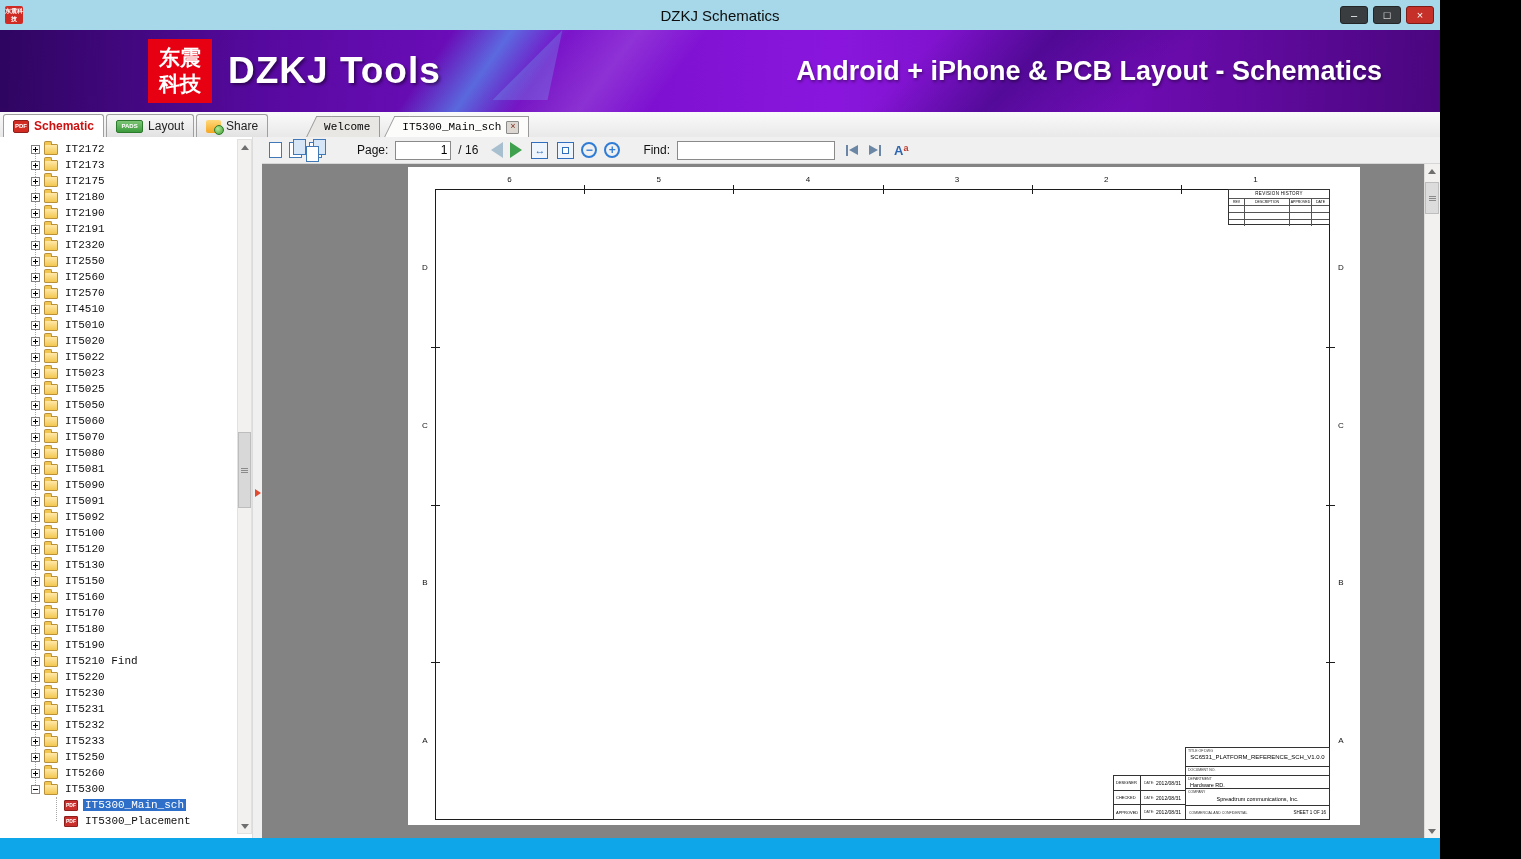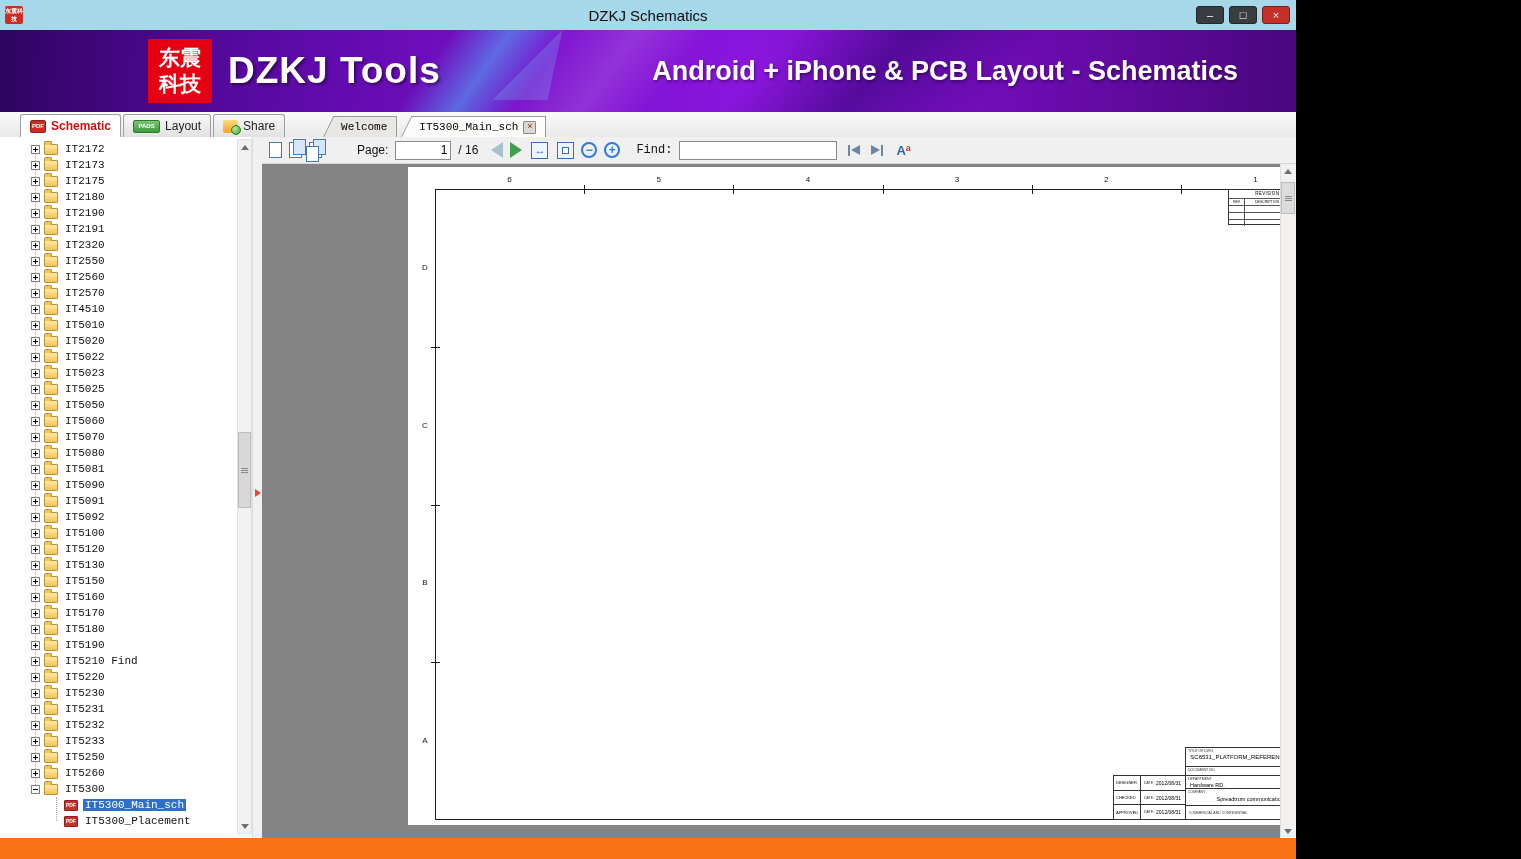--- a/index.html
+++ b/index.html
@@ -1,18 +1,18 @@
 <!DOCTYPE html>
 <html><head>
 <meta charset="utf-8">
 <style>
   * { margin:0; padding:0; box-sizing:border-box; }
   html,body { width:1521px; height:859px; overflow:hidden; }
   body { font-family:"Liberation Sans", sans-serif; background:#000; }
-  .window { position:relative; width:1296px; height:859px; background:#f97316; overflow:hidden; }
+  .window { position:relative; width:1440px; height:859px; background:#0ea5e9; overflow:hidden; }
 
   
   .titlebar { position:absolute; left:0; top:0; width:100%; height:30px; background:#a6d8e9; display:flex; align-items:center; }
   .app-icon { width:18px; height:18px; margin-left:5px; background:#d02a24; border-radius:2px; color:#fff; font-size:6px; line-height:8px; text-align:center; overflow:hidden; padding-top:1px; font-weight:bold; z-index:2; }
   .title-text { position:absolute; left:0; right:0; text-align:center; font-size:15px; color:#0d0d0d; }
   .win-controls { margin-left:auto; display:flex; gap:5px; margin-right:6px; z-index:2; }
   .win-btn { width:28px; height:18px; border-radius:3px; background:#3a3d40; border:1px solid #232527; color:#fff; font-size:11px; display:flex; align-items:center; justify-content:center; line-height:1; }
   .win-btn.close { background:#c53029; border-color:#7e1b16; }
 
   
@@ -24,21 +24,21 @@
   .d3 { right:230px; width:420px; background:linear-gradient(115deg,rgba(20,0,60,0) 30%,rgba(25,0,85,.4) 55%,rgba(20,0,60,0) 85%); transform:skewX(-25deg); }
   .d4 { left:500px; top:0; width:0; height:0; border-left:55px solid transparent; border-bottom:70px solid rgba(120,220,255,.22); transform:skewX(-12deg); }
   .logo-box { width:64px; height:64px; margin-left:148px; background:#e60012; color:#fff; font-weight:bold; font-size:21px; line-height:26px; text-align:center; display:flex; flex-direction:column; justify-content:center; z-index:1; flex:none; overflow:hidden; }
   .app-name { margin-left:16px; color:#fff; font-size:37px; font-weight:bold; letter-spacing:1px; text-shadow:2px 2px 3px rgba(0,0,0,.45); z-index:1; white-space:nowrap; }
   .tagline { margin-left:auto; margin-right:58px; color:#fff; font-size:27px; font-weight:600; text-shadow:1px 2px 3px rgba(0,0,0,.4); z-index:1; white-space:nowrap; }
 
   
   .tabbar { position:absolute; left:0; top:112px; width:100%; height:25px; background:linear-gradient(#fafafa,#e9e9e9); display:flex; align-items:flex-end; }
   .app-tabs { display:flex; align-items:flex-end; margin-left:3px; gap:2px; }
   .app-tab { height:23px; border:1px solid #9f9f9f; border-bottom:none; border-radius:3px 3px 0 0; padding:0 9px; font-size:12px; display:flex; gap:5px; align-items:center; background:linear-gradient(#f8f8f8,#e2e2e2); color:#222; cursor:default; }
-  .app-tab.active { background:#fff; color:#c11; font-weight:bold;margin-left:17px; }
+  .app-tab.active { background:#fff; color:#c11; font-weight:bold; }
   .pdf-badge { background:#d22b22; color:#fff; font-size:6px; font-weight:bold; width:16px; height:13px; display:inline-flex; align-items:center; justify-content:center; border-radius:2px; border:1px solid #8f1f1c; }
   .pads-badge { background:linear-gradient(#7cc576,#3d9b3d); color:#fff; font-size:6px; font-weight:bold; width:27px; height:13px; display:inline-flex; align-items:center; justify-content:center; border:1px solid #2c7a2c; border-radius:2px; }
   .share-badge { width:15px; height:13px; background:linear-gradient(#ffd97a,#f5a623); border-radius:2px; position:relative; display:inline-block; }
   .share-badge::after { content:""; position:absolute; right:-3px; bottom:-2px; width:8px; height:8px; border-radius:50%; background:radial-gradient(circle at 35% 35%, #b6ed9e, #3f9b2f); border:1px solid #2c7a2c; }
   .doc-tabs { display:flex; align-items:flex-start; margin-left:34px; }
   .doc-tab { position:relative; height:21px; font-family:"Liberation Mono", monospace; font-size:11px; background:#e9e7e3; border:1px solid #9a9a9a; border-bottom:none; border-left:none; padding:0 9px 0 6px; display:flex; align-items:center; gap:5px; margin-left:16px; cursor:default; }
   .doc-tab::before { content:""; position:absolute; left:-7px; top:-1px; width:14px; height:calc(100% + 1px); background:inherit; border-left:1px solid #9a9a9a; border-top:1px solid #9a9a9a; transform:skewX(-26deg); z-index:0; }
   .doc-tab > * { position:relative; z-index:1; }
   .doc-tab.active { background:#fcfcfb; }
   .tab-close { width:13px; height:13px; border:1px solid #8a8a8a; background:#dcd7d0; color:#7c2b22; font-size:9px; line-height:11px; text-align:center; border-radius:1px; }
@@ -72,21 +72,21 @@
   .split-arrow { position:absolute; left:2px; top:352px; width:0; height:0; border-top:4px solid transparent; border-bottom:4px solid transparent; border-left:6px solid #e2492f; }
 
   
   .content { position:absolute; left:262px; top:137px; right:0; bottom:21px; display:flex; flex-direction:column; }
   .toolbar { height:27px; background:#f0f0f0; border-bottom:1px solid #d6d6d6; display:flex; align-items:center; padding-left:7px; gap:7px; flex:none; }
   .ico-page { position:relative; width:13px; height:16px; background:#fff; border:1px solid #4178b8; flex:none; }
   .ico-page.two::before, .ico-page.three::before { content:""; position:absolute; left:3px; top:-4px; width:11px; height:14px; background:#d6e6f7; border:1px solid #4178b8; }
   .ico-page.three::after { content:""; position:absolute; left:-4px; top:3px; width:11px; height:14px; background:#fff; border:1px solid #4178b8; }
   .tb-label { font-size:12px; color:#111; }
   .tb-label.page { margin-left:28px; }
-  .tb-label.find { margin-left:9px;font-family:Liberation Mono, monospace; }
+  .tb-label.find { margin-left:16px; }
   .page-input { width:56px; height:19px; border:1px solid #8a8a8a; background:#fff; text-align:right; padding-right:3px; font-size:12px; font-family:inherit; }
   .find-input { width:158px; height:19px; border:1px solid #8a8a8a; background:#fff; padding:0 3px; font-size:12px; font-family:inherit; }
   .tri { width:0; height:0; flex:none; }
   .tri.prev { border-top:8px solid transparent; border-bottom:8px solid transparent; border-right:12px solid #a8bfd0; margin-left:6px; }
   .tri.next { border-top:8px solid transparent; border-bottom:8px solid transparent; border-left:12px solid #3fa14d; }
   .fit-ico { width:17px; height:17px; border:1px solid #2f6fbe; background:#eef5fd; color:#2f6fbe; display:inline-flex; align-items:center; justify-content:center; font-size:11px; flex:none; margin-left:2px; }
   .inner-sq { width:7px; height:7px; border:1px solid #2f6fbe; background:#fff; }
   .zoom-ico { width:16px; height:16px; border:2px solid #2f7cd6; border-radius:50%; color:#2f7cd6; font-size:12px; font-weight:bold; display:inline-flex; align-items:center; justify-content:center; line-height:1; flex:none; padding-bottom:1px; }
   .find-nav { display:inline-flex; align-items:center; gap:1px; margin-left:4px; }
   .find-nav .bar { width:2px; height:11px; background:#6b87a5; }

